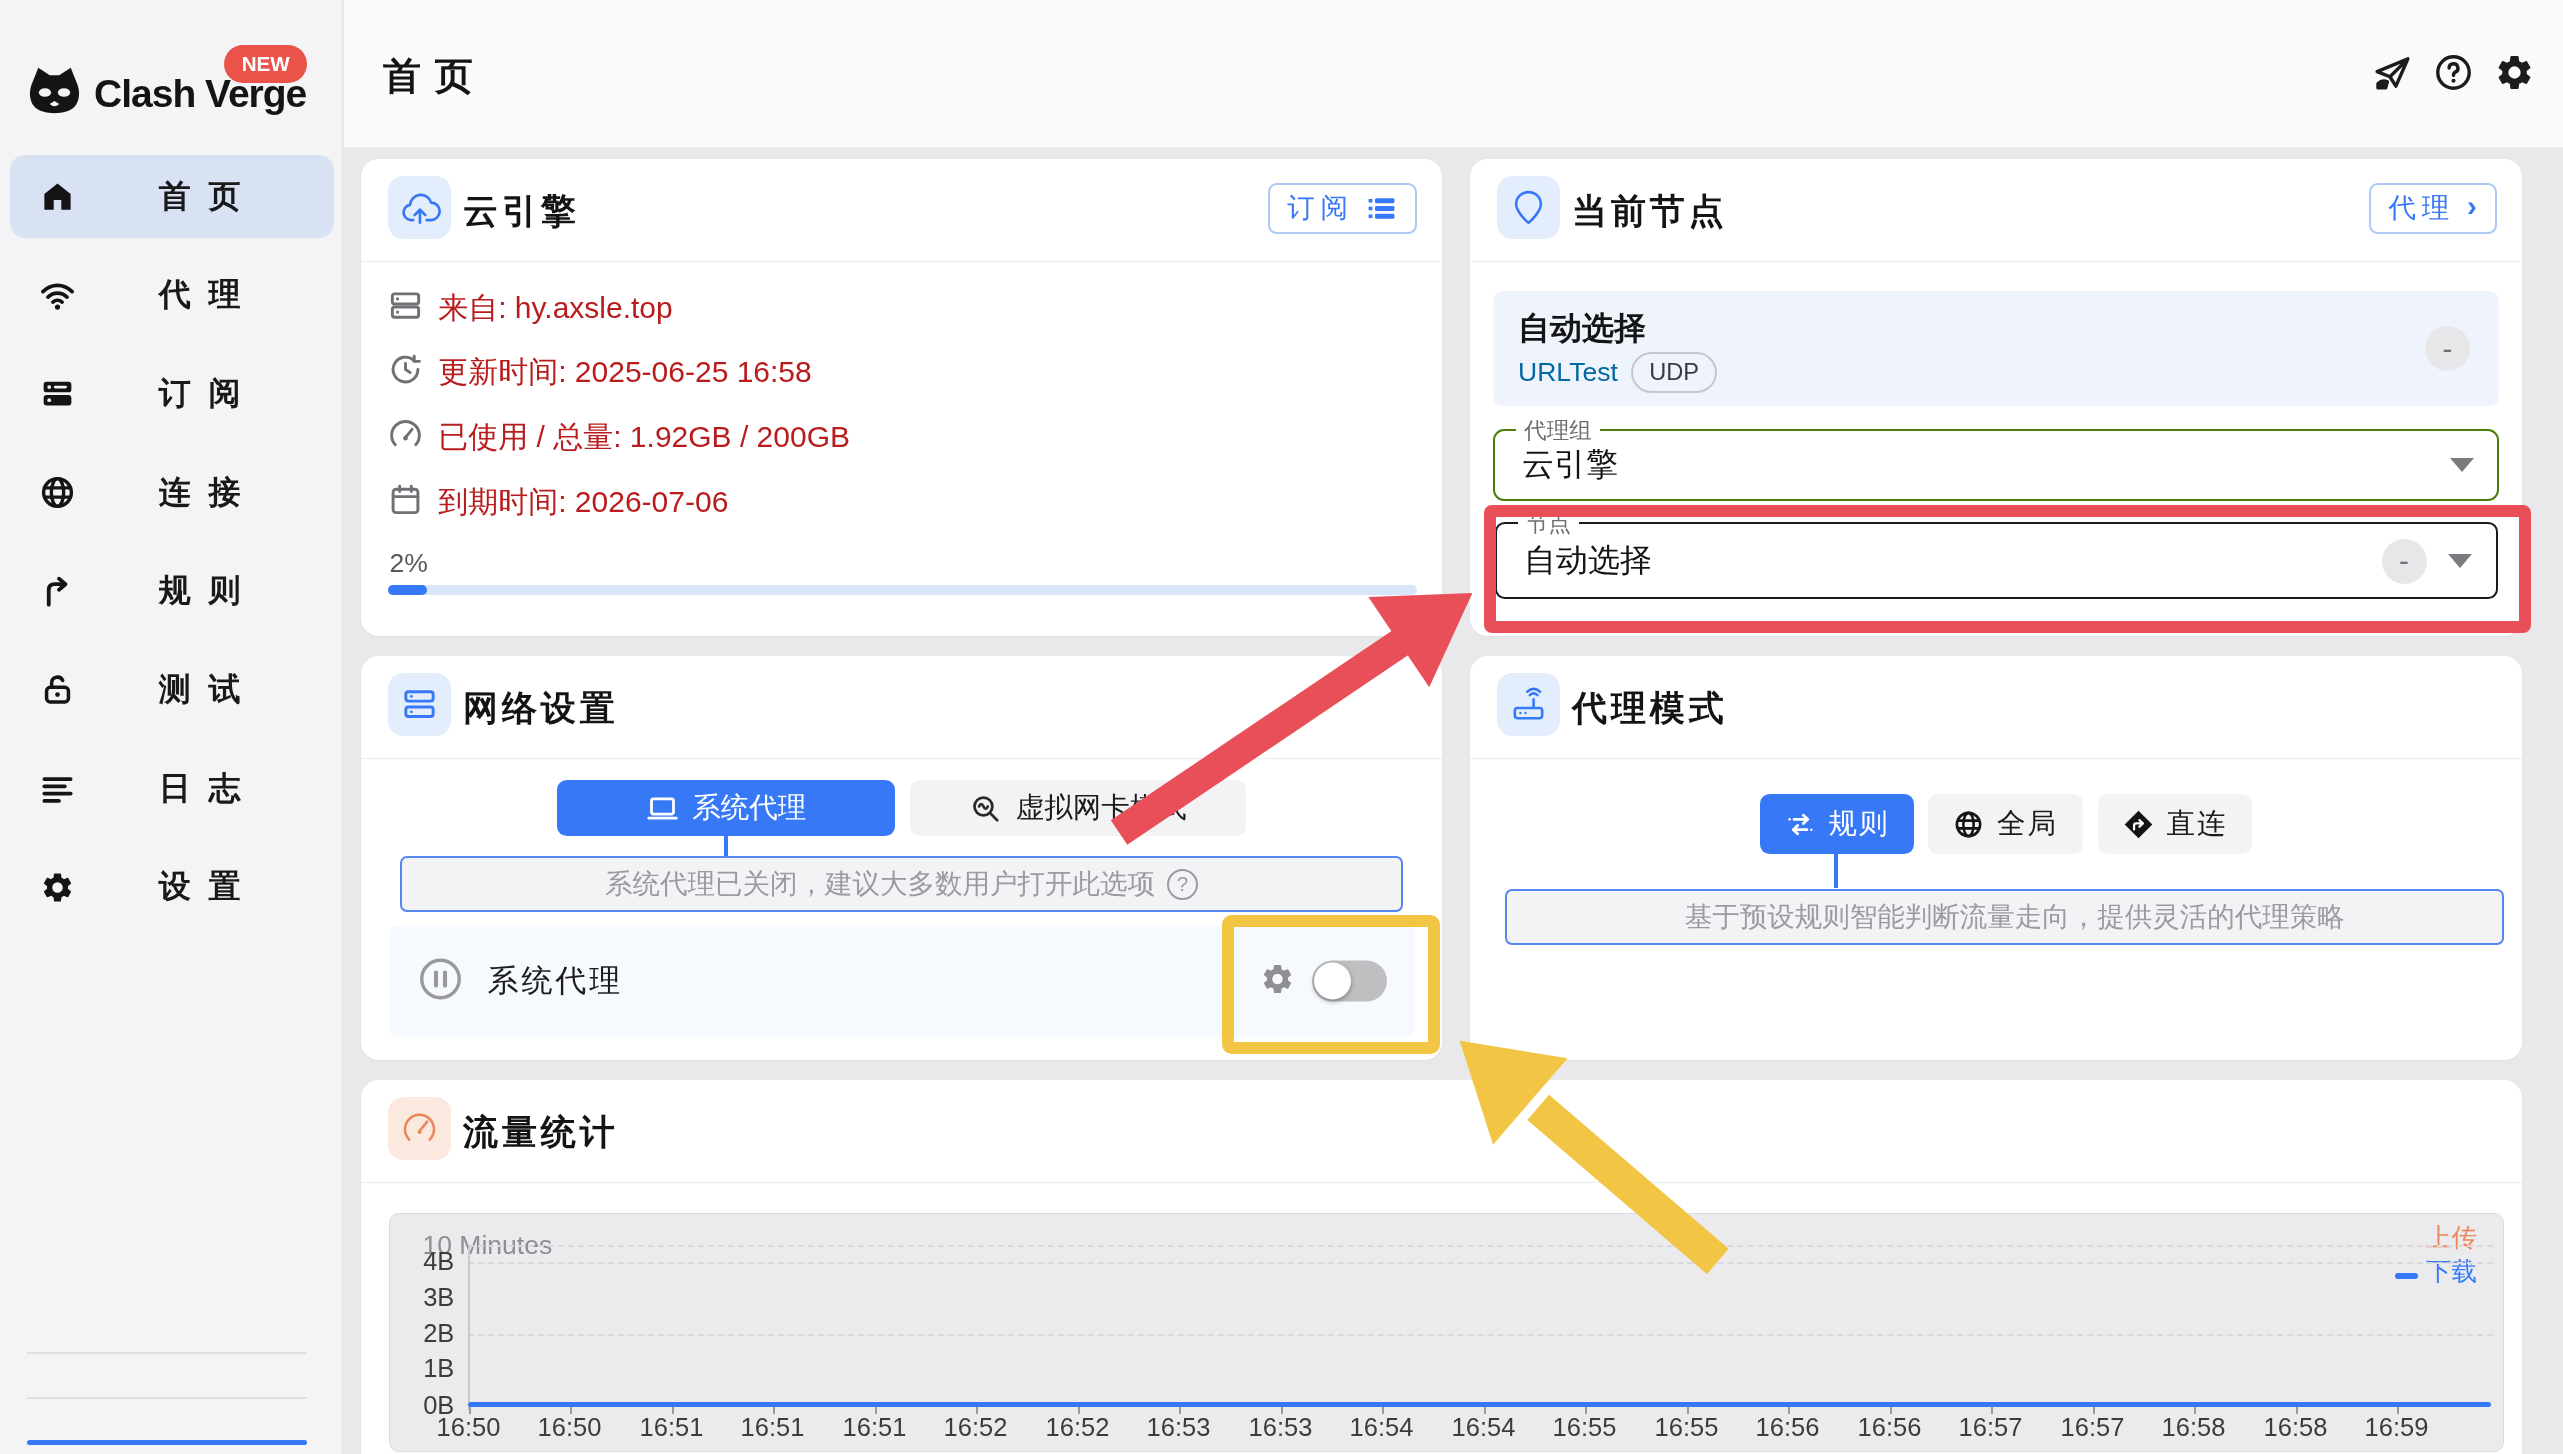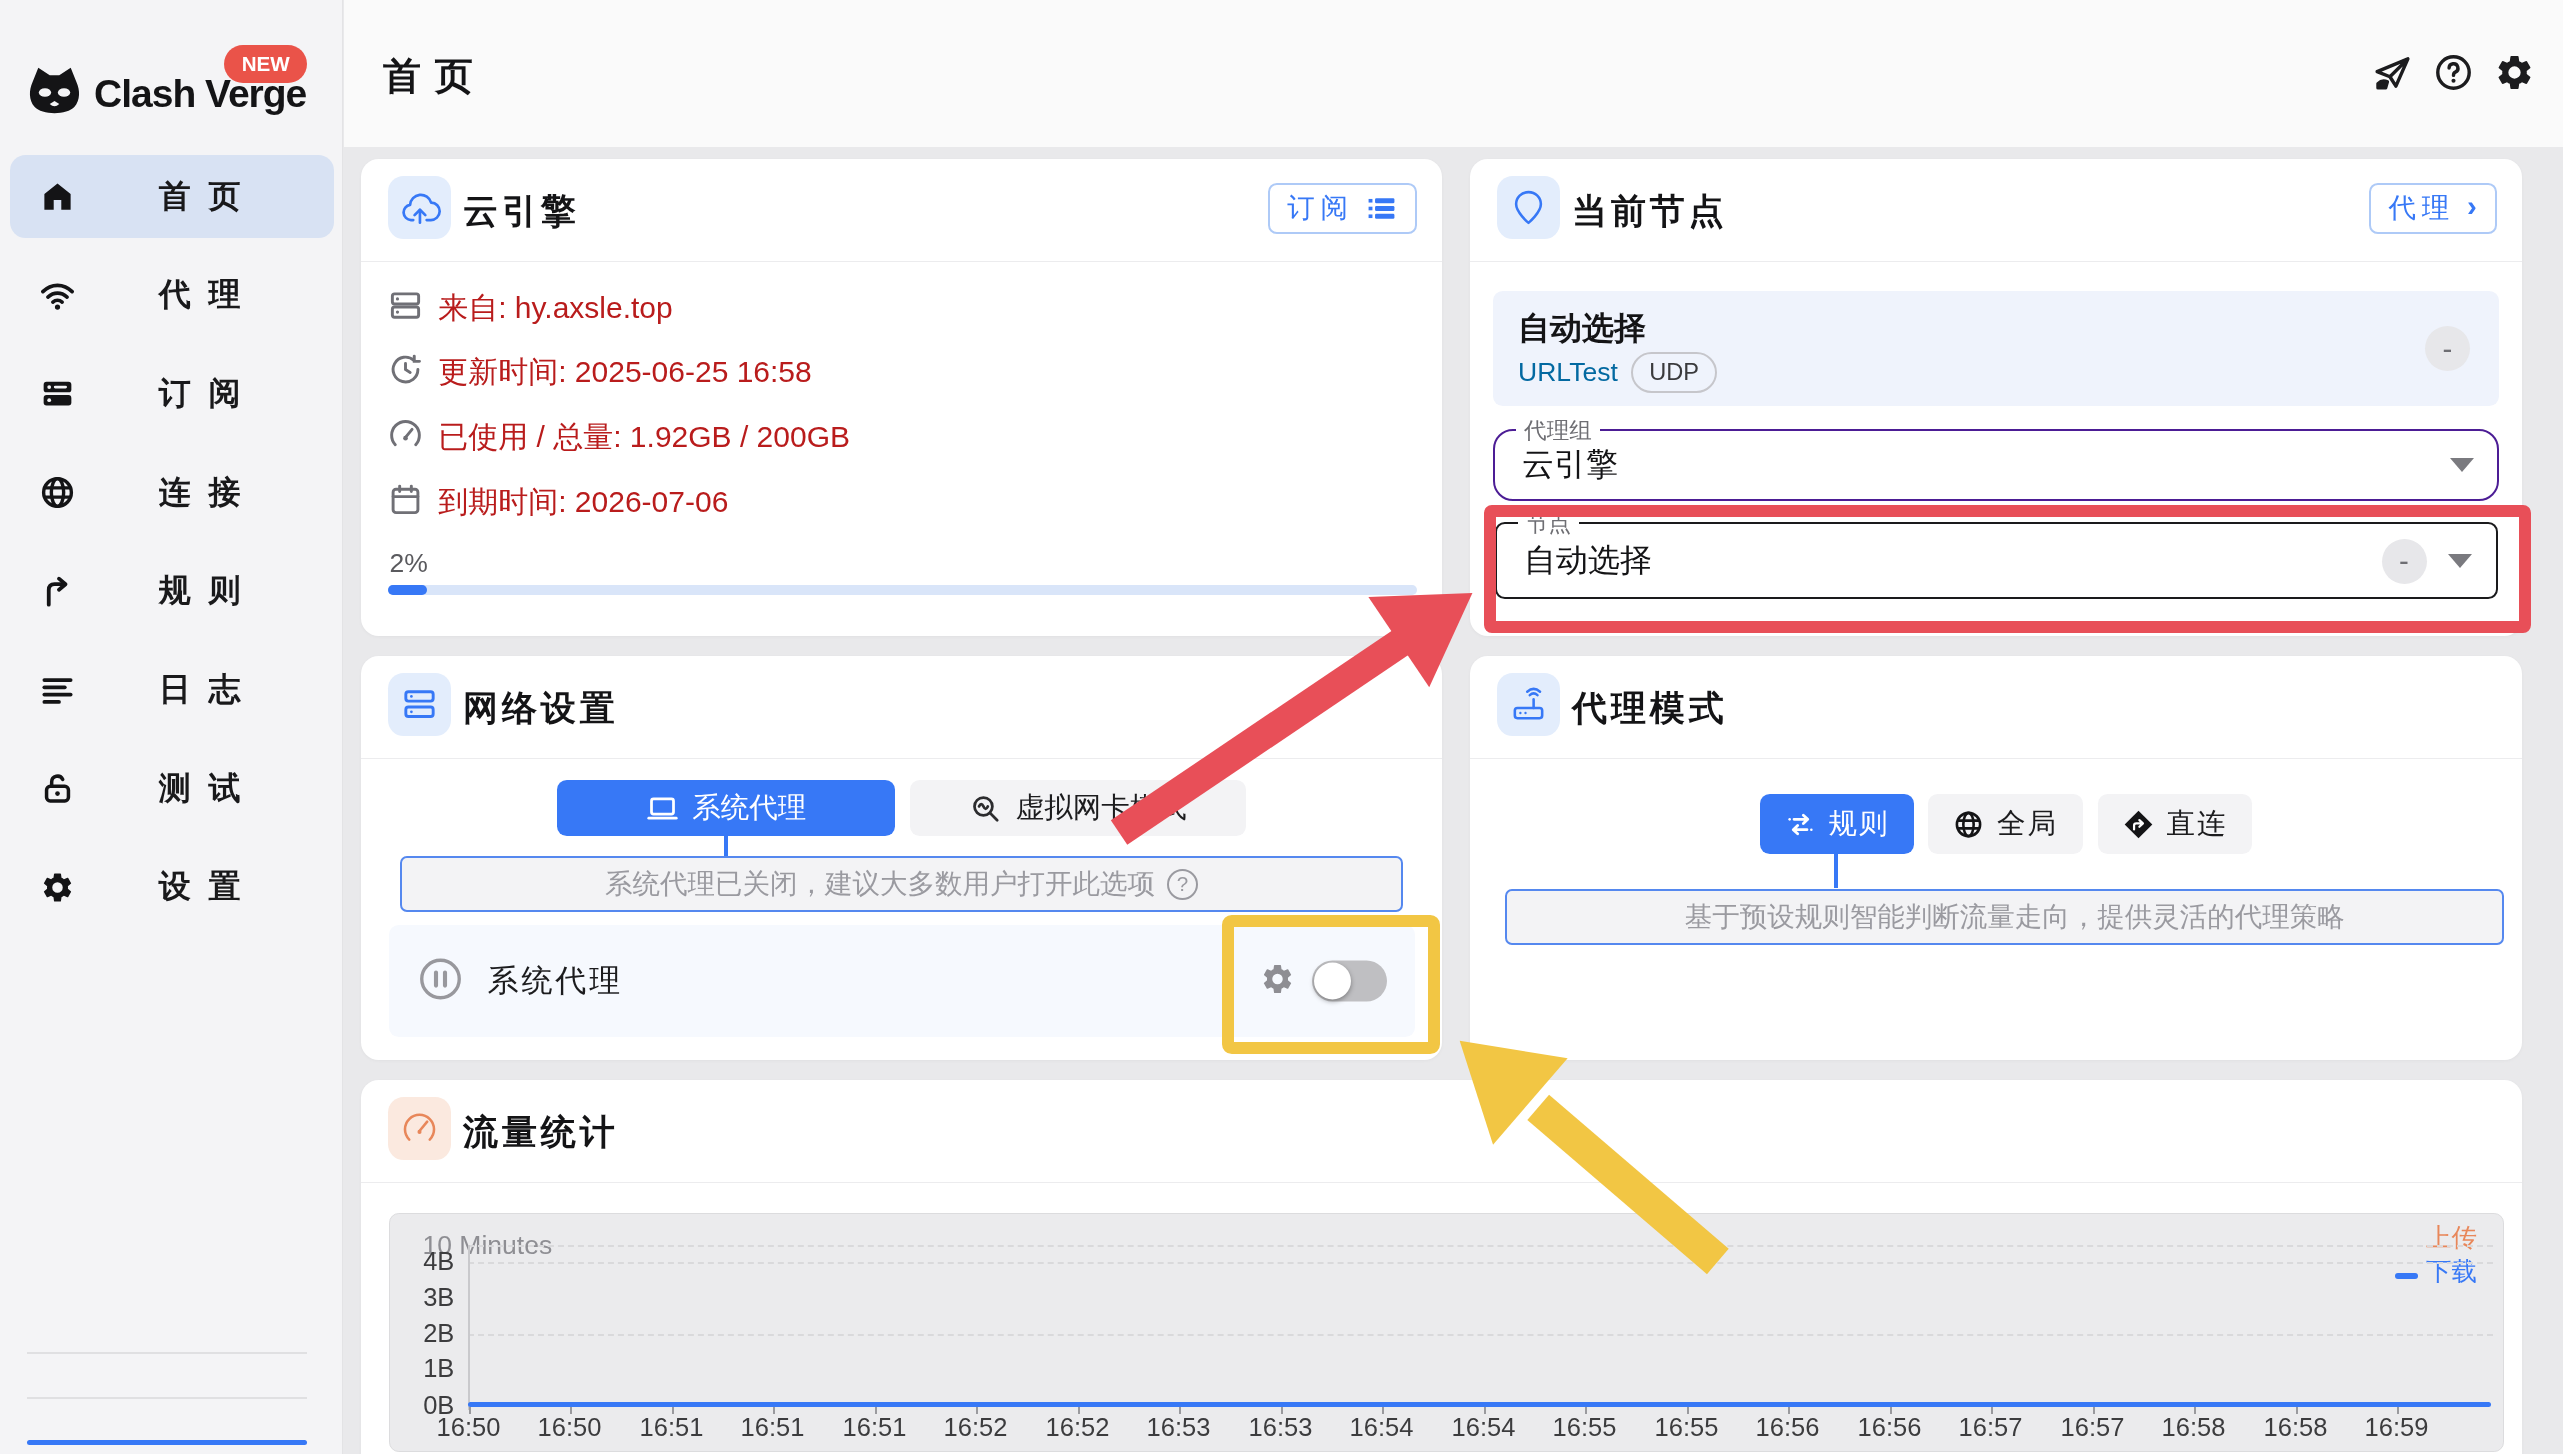--- a/index.html
+++ b/index.html
@@ -41,21 +41,21 @@
   .pbar { position:absolute; left:26.5px; top:426px; right:25.5px; height:9.8px; border-radius:4.9px; background:#D9E5F9; }
   .pbar-fill { height:9.8px; width:39px; border-radius:4.9px; background:#3778F6; }
 
   
   .sel-panel { position:absolute; left:22.6px; right:22.6px; top:132px; height:115px; background:#EFF3FC; border-radius:9.8px; }
   .sel-name { position:absolute; left:25.5px; top:15.7px; font-size:32px; font-weight:bold; color:#141416; }
   .sel-sub { position:absolute; left:25.5px; top:61px; display:flex; align-items:center; gap:13.7px; }
   .sel-type { font-size:26.5px; color:#0369a1; }
   .chip { font-size:23.6px; color:#3A3A3C; border:2px solid #C6C6CB; border-radius:981px; padding:4.9px 15.7px; }
   .minus-badge { position:absolute; width:45px; height:45px; border-radius:50%; background:#E7E7EA; color:#6E6E73; font-size:29.4px; display:flex; align-items:center; justify-content:center; }
-  .mui-select { position:absolute; left:22.6px; right:22.6px; height:72px; border:2px solid #4c1d95; border-radius:20px; background:#fff; cursor:pointer; }
+  .mui-select { position:absolute; left:22.6px; right:22.6px; height:72px; border:2px solid #4d7c0f; border-radius:11px; background:#fff; cursor:pointer; }
   .mui-select.focused { left:24.5px; right:24.5px; height:77px; border:2.9px solid #1A1A1C; border-radius:9.8px; }
   .mui-label { position:absolute; left:21.6px; top:-15.7px; background:#fff; padding:0 7.9px; font-size:22.6px; color:#6E6E73; }
   .mui-value { position:absolute; left:27.5px; top:50%; transform:translateY(-50%); font-size:32px; color:#141416; }
   .caret { position:absolute; right:23.6px; top:50%; transform:translateY(-50%); width:0; height:0; border-left:12.8px solid transparent; border-right:12.8px solid transparent; border-top:14.7px solid #7A7A7F; }
 
   
   .tab-btn { position:absolute; top:124px; height:56px; border-radius:9.8px; display:flex; align-items:center; justify-content:center; gap:13.7px; font-size:28.5px; cursor:pointer; }
   .tab-btn.on { background:#3778F6; color:#fff; }
   .tab-btn.off { background:#F3F3F5; color:#1C1C1E; }
   .connector { position:absolute; width:3.9px; background:#3778F6; }
@@ -155,38 +155,38 @@
         <span class="nav-ic">
             <svg viewBox="0 0 24 24" width="35" height="35" fill="none" stroke="#141416" stroke-width="2.6" stroke-linecap="round" stroke-linejoin="round">
               <path d="M6 21 V11 Q6 7 10 7 H16"></path>
               <path d="M13 3.2 L17.5 7 L13 10.8"></path>
             </svg>
           </span>
         <span class="nav-label">规则</span>
       </div>
       <div class="nav-item">
         <span class="nav-ic">
+            <svg viewBox="0 0 24 24" width="35" height="35" fill="none" stroke="#141416" stroke-width="2.4" stroke-linecap="round">
+              <rect x="4.5" y="10.5" width="15" height="10" rx="2.5"></rect>
+              <path d="M8 10.5 V7.5 A4 4 0 0 1 15.6 5.8"></path>
+              <circle cx="12" cy="15.5" r="1.6" fill="#141416" stroke="none"></circle>
+            </svg>
+          </span>
+        <span class="nav-label">测试</span>
+      </div>
+      <div class="nav-item">
+        <span class="nav-ic">
             <svg viewBox="0 0 24 24" width="35" height="35" stroke="#141416" stroke-width="2.6" stroke-linecap="round">
               <path d="M3 5.5 H21"></path>
               <path d="M3 10.5 H17"></path>
               <path d="M3 15.5 H21"></path>
               <path d="M3 20.5 H13"></path>
             </svg>
           </span>
         <span class="nav-label">日志</span>
-      </div>
-      <div class="nav-item">
-        <span class="nav-ic">
-            <svg viewBox="0 0 24 24" width="35" height="35" fill="none" stroke="#141416" stroke-width="2.4" stroke-linecap="round">
-              <rect x="4.5" y="10.5" width="15" height="10" rx="2.5"></rect>
-              <path d="M8 10.5 V7.5 A4 4 0 0 1 15.6 5.8"></path>
-              <circle cx="12" cy="15.5" r="1.6" fill="#141416" stroke="none"></circle>
-            </svg>
-          </span>
-        <span class="nav-label">测试</span>
       </div>
       <div class="nav-item">
         <span class="nav-ic">
             <svg viewBox="0 0 24 24" width="35" height="35">
               <path fill="#141416" d="M19.14 12.94c.04-.3.06-.61.06-.94 0-.32-.02-.64-.07-.94l2.03-1.58a.49.49 0 0 0 .12-.61l-1.92-3.32a.49.49 0 0 0-.59-.22l-2.39.96c-.5-.38-1.03-.7-1.62-.94l-.36-2.54a.48.48 0 0 0-.48-.41h-3.84c-.24 0-.43.17-.47.41l-.36 2.54c-.59.24-1.13.57-1.62.94l-2.39-.96a.49.49 0 0 0-.59.22L2.74 8.87c-.12.21-.08.47.12.61l2.03 1.58c-.05.3-.09.63-.09.94s.02.64.07.94l-2.03 1.58a.49.49 0 0 0-.12.61l1.92 3.32c.12.22.37.29.59.22l2.39-.96c.5.38 1.03.7 1.62.94l.36 2.54c.05.24.24.41.48.41h3.84c.24 0 .44-.17.47-.41l.36-2.54c.59-.24 1.13-.56 1.62-.94l2.39.96c.22.08.47 0 .59-.22l1.92-3.32c.12-.22.07-.47-.12-.61l-2.01-1.58zM12 15.6A3.6 3.6 0 1 1 12 8.4a3.6 3.6 0 0 1 0 7.2z"></path>
             </svg>
           </span>
         <span class="nav-label">设置</span>
       </div>
     </nav>

